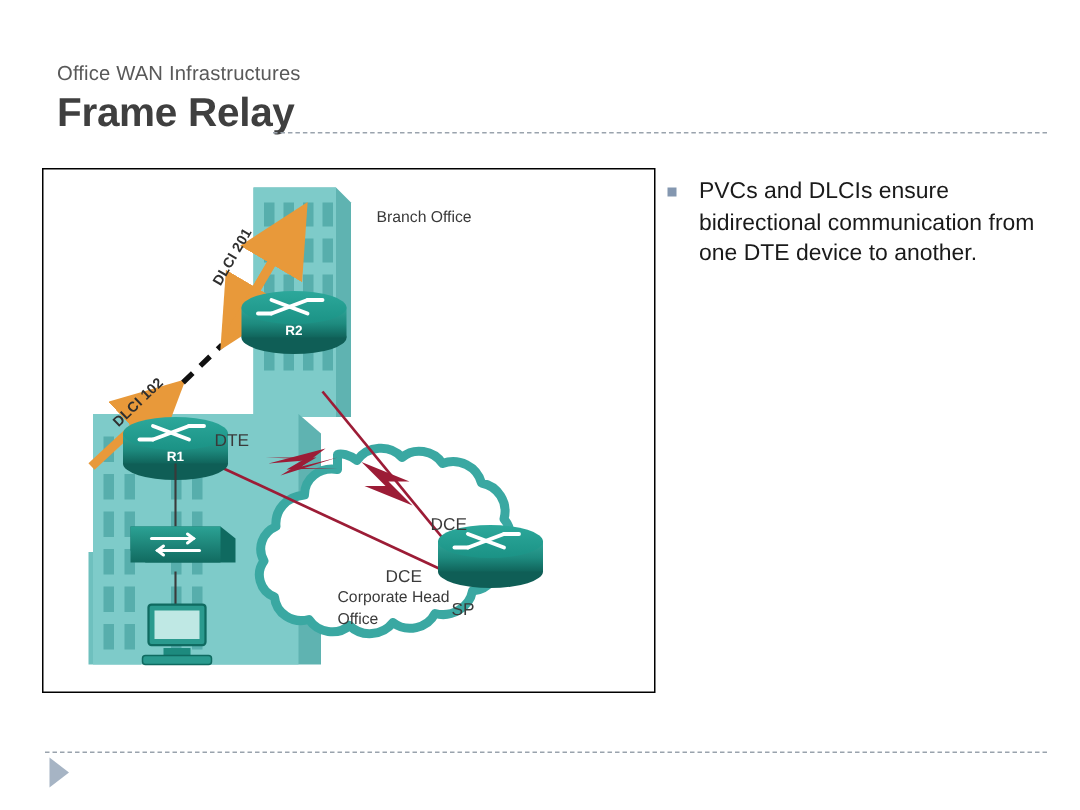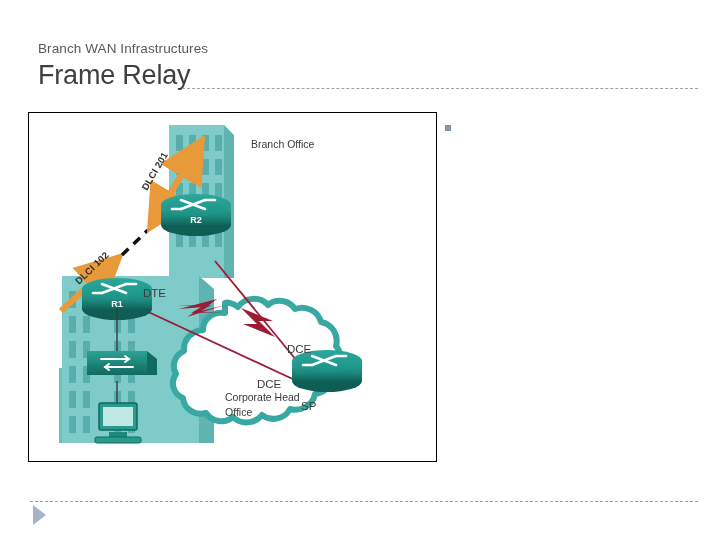--- a/index.html
+++ b/index.html
@@ -25,21 +25,21 @@
   #eyebrow {
     font-size: 13.5px;
     color: #595959;
     line-height: 17px;
     letter-spacing: 0.1px;
   }
   #slide-title {
     font-size: 27px;
     color: #3f3f3f;
     line-height: 32px;
-    font-weight: normal;
+    font-weight: bold;
     margin-top: 2px;
     letter-spacing: -0.2px;
   }
   #title-rule {
     position: absolute;
     left: 182px;
     top: 88px;
     width: 516px;
     height: 0;
     border-top: 1px dashed #9aa3ad;
@@ -118,28 +118,29 @@
     height: 0;
     border-left: 13px solid #a6b4c4;
     border-top: 10px solid transparent;
     border-bottom: 10px solid transparent;
   }
 </style>
 </head>
 <body>
 
 <div id="slide-header">
-  <div id="eyebrow">Branch WAN Infrastructures</div>
+  <div id="eyebrow">Office WAN Infrastructures</div>
   <div id="slide-title">Frame Relay</div>
 </div>
 <div id="title-rule"></div>
 
 <div id="bullet-list">
   <div class="bullet-item">
     <span class="bullet-mark"></span>
+    <span>PVCs and DLCIs ensure bidirectional communication from one DTE device to another.</span>
   </div>
 </div>
 
 <div id="diagram">
 <svg width="406" height="347" viewBox="0 0 406 347" xmlns="http://www.w3.org/2000/svg">
   <defs>
     <linearGradient id="gRtr" x1="0" y1="0" x2="0" y2="1">
       <stop offset="0%" stop-color="#2fa497"></stop>
       <stop offset="55%" stop-color="#1d8a7e"></stop>
       <stop offset="100%" stop-color="#10645b"></stop>

